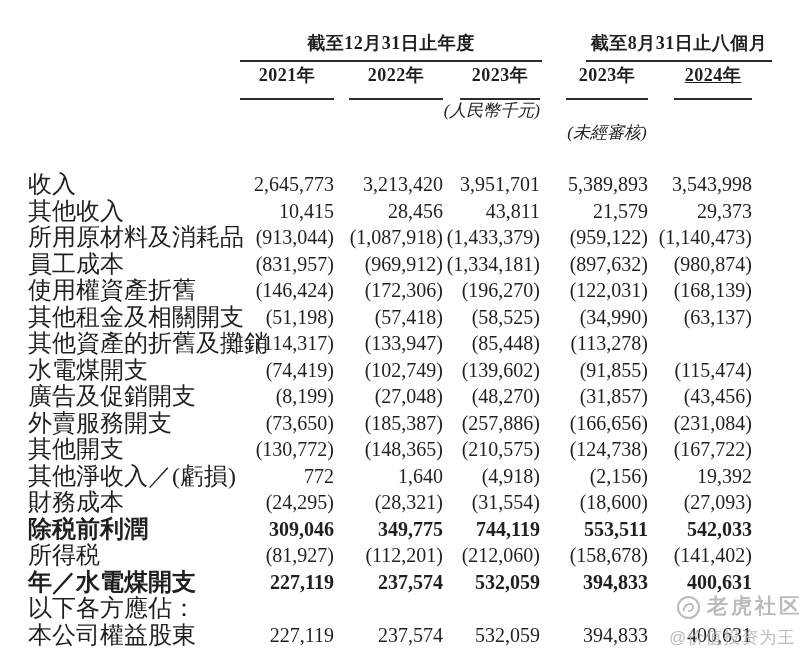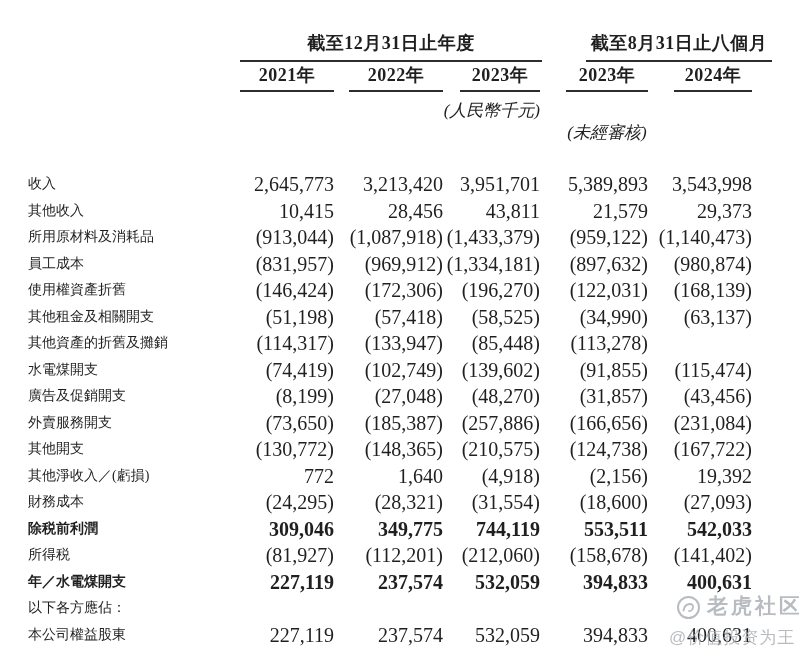--- a/index.html
+++ b/index.html
@@ -12,39 +12,39 @@
   
   .hdr-group{
     position:absolute;top:31px;text-align:center;font-weight:700;font-size:18px;
     padding-bottom:5px;border-bottom:2px solid #2d2d2d;letter-spacing:.5px;white-space:nowrap;
   }
   #grp1{left:212px;width:302px;}
   #grp2{left:538px;width:186px;margin-left:20px;}
 
   .yr{
     position:absolute;top:63px;text-align:center;font-weight:700;font-size:18px;
-    padding-bottom:3px;border-bottom:2px solid #2d2d2d;letter-spacing:.5px;white-space:nowrap;
+    padding-bottom:11px;border-bottom:2px solid #2d2d2d;letter-spacing:.5px;white-space:nowrap;
   }
   #yr1{left:212px;width:94px;}
   #yr2{left:321px;width:94px;}
   #yr3{left:432px;width:80px;}
   #yr4{left:538px;width:82px;}
-  #yr5{left:646px;width:78px;}
+  #yr5{left:646px;width:78px;text-decoration:underline;}
 
   .note{position:absolute;font-style:italic;font-size:17px;white-space:nowrap;}
   #note-currency{top:99px;left:312px;width:200px;text-align:right;}
   #note-audit{top:121px;left:499px;width:160px;text-align:center;}
 
   
   #rows{position:absolute;left:0;top:171px;width:724px;}
   .row{
     display:grid;grid-template-columns:212px 94px 109px 97px 108px 104px;
     height:26.5px;line-height:26.5px;
   }
-  .row .label{font-size:14px;white-space:nowrap;text-align:left;}
+  .row .label{font-size:24px;white-space:nowrap;text-align:left;}
   .row .num{font-size:20px;text-align:right;white-space:nowrap;}
   .row.emph .label,.row.emph .num{font-weight:700;}
 
   
   .wm{position:absolute;z-index:5;color:rgba(171,176,182,.85);
       font-family:"Liberation Sans","DejaVu Sans",sans-serif;}
   #wm-icon{left:676px;top:595px;width:25px;height:25px;}
   #wm-brand{left:707px;top:592px;font-size:21px;font-weight:700;letter-spacing:3px;white-space:nowrap;}
   #wm-handle{left:669px;top:626px;font-size:17px;letter-spacing:1px;white-space:nowrap;}
 </style>

